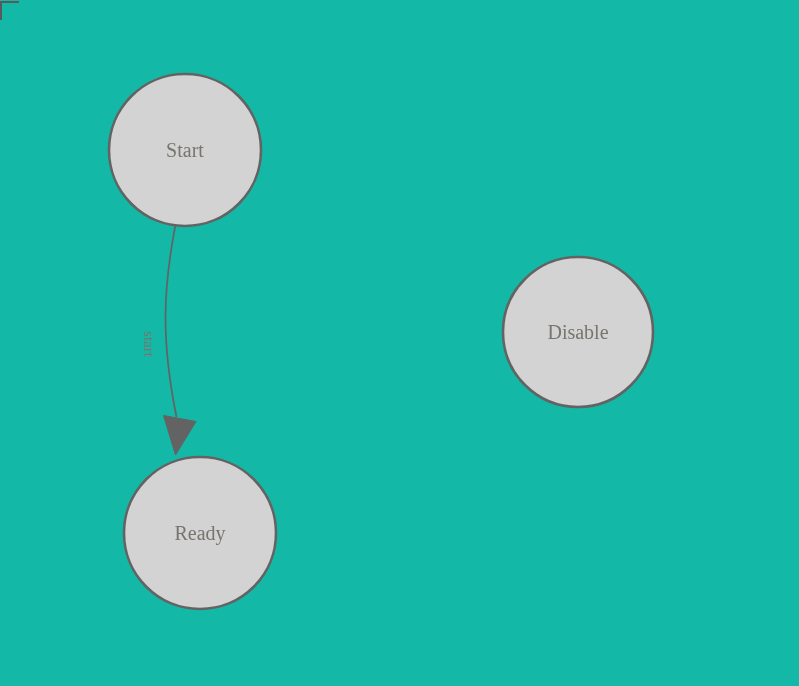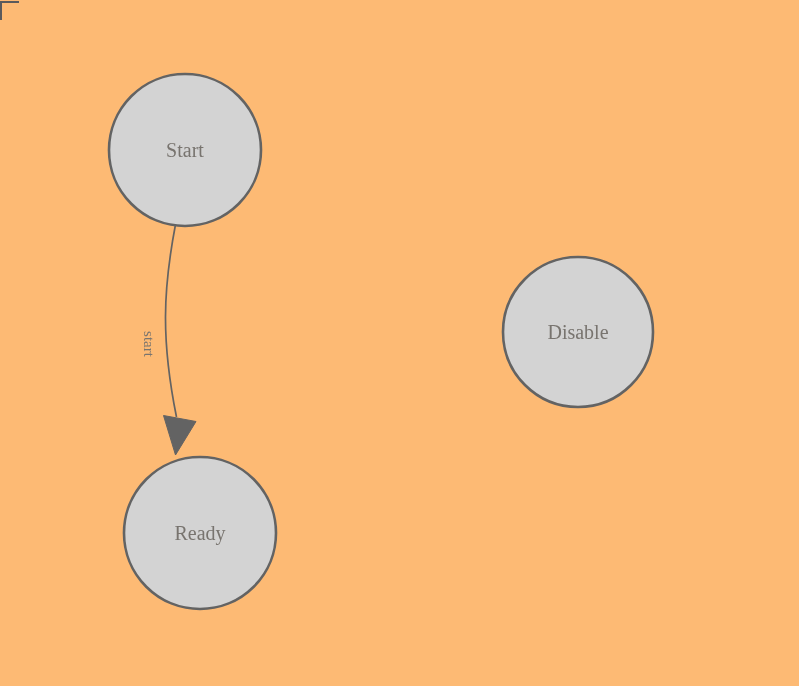--- a/index.html
+++ b/index.html
@@ -8,21 +8,21 @@
     padding: 0;
     background: #ffffff;
   }
   body {
     font-family: "Liberation Serif", "DejaVu Serif", serif;
   }
   #canvas {
     position: relative;
     width: 799px;
     height: 686px;
-    background: #fdba74;
+    background: #14b8a6;
     overflow: hidden;
   }
   
   #corner-mark {
     position: absolute;
     left: 0px;
     top: 1px;
     width: 17px;
     height: 17px;
     border-top: 2px solid #5a5a5c;

